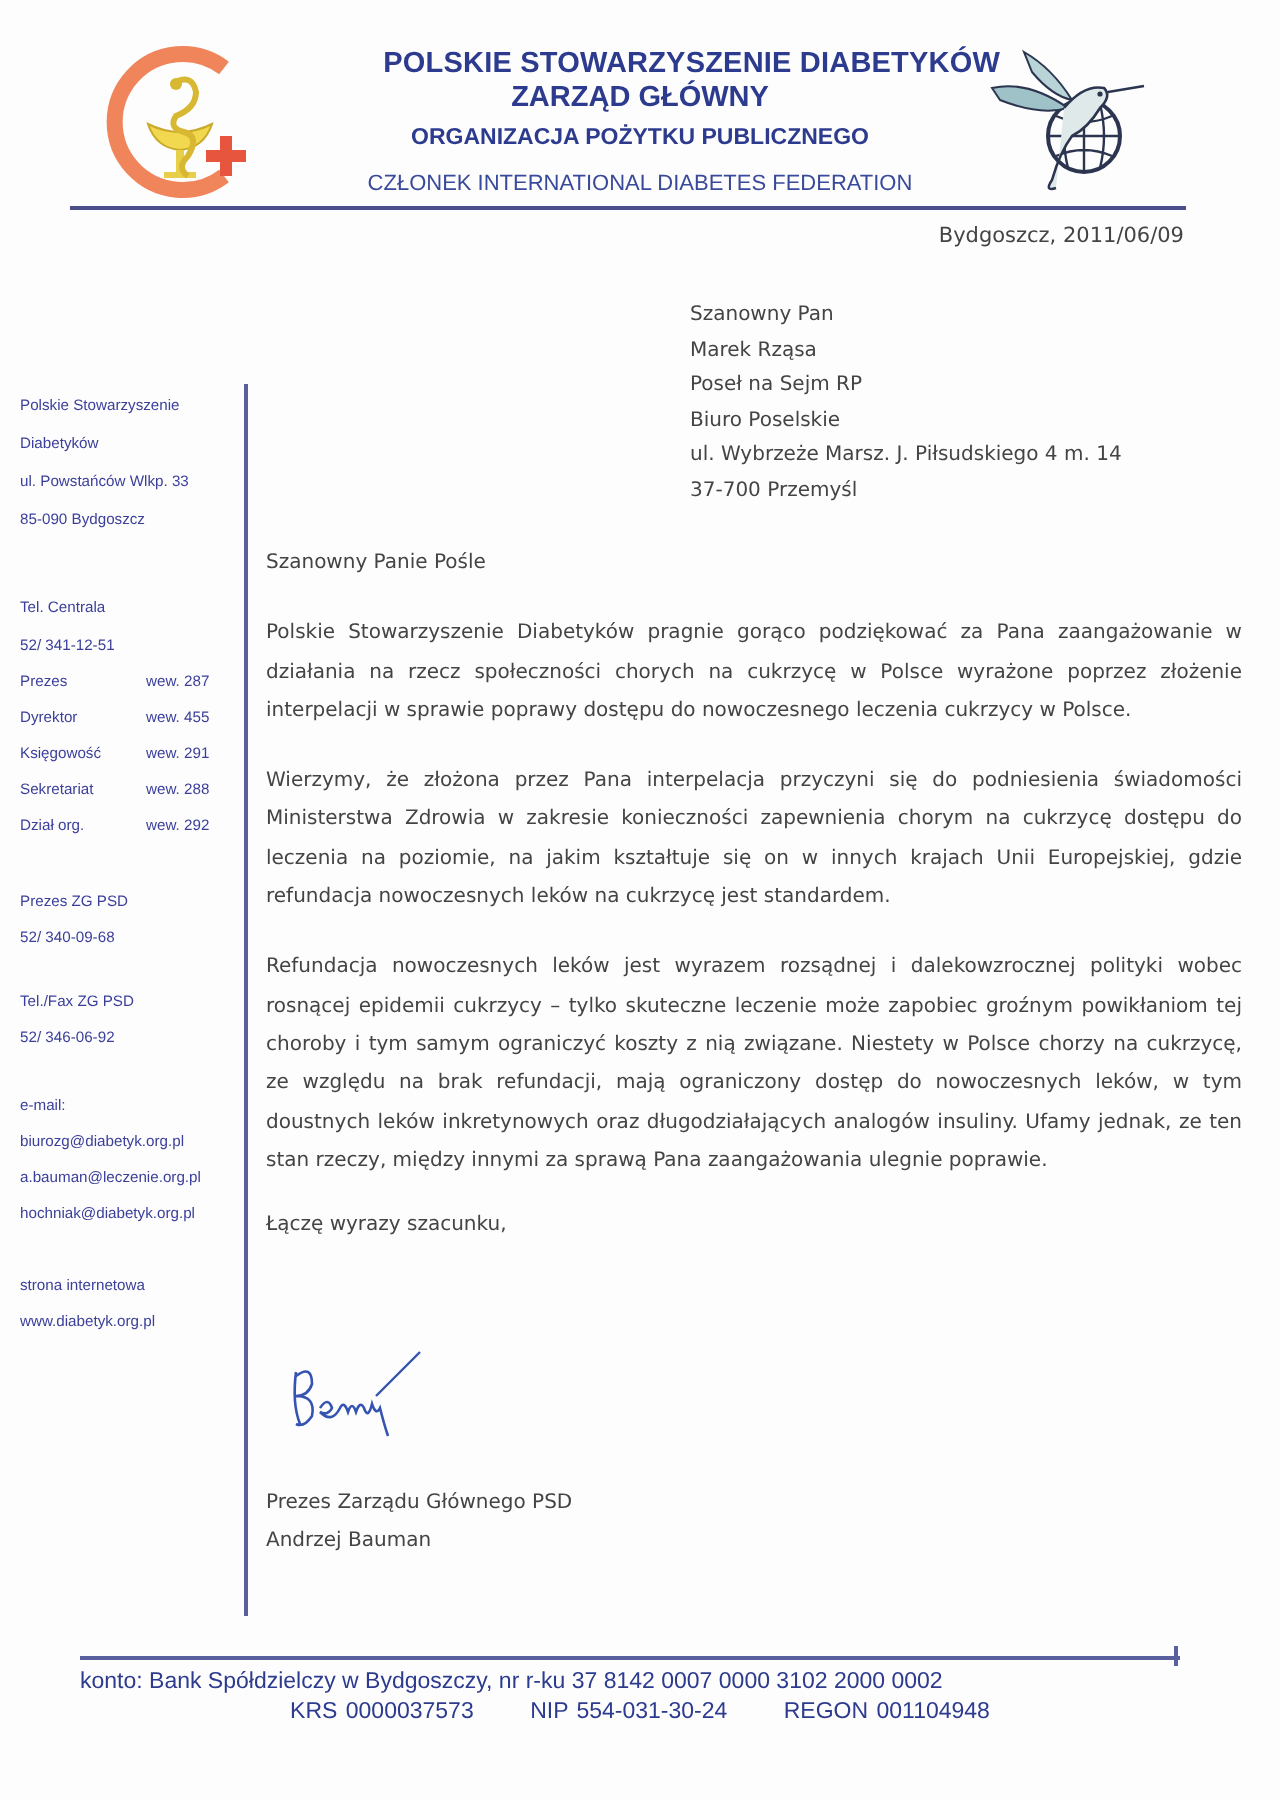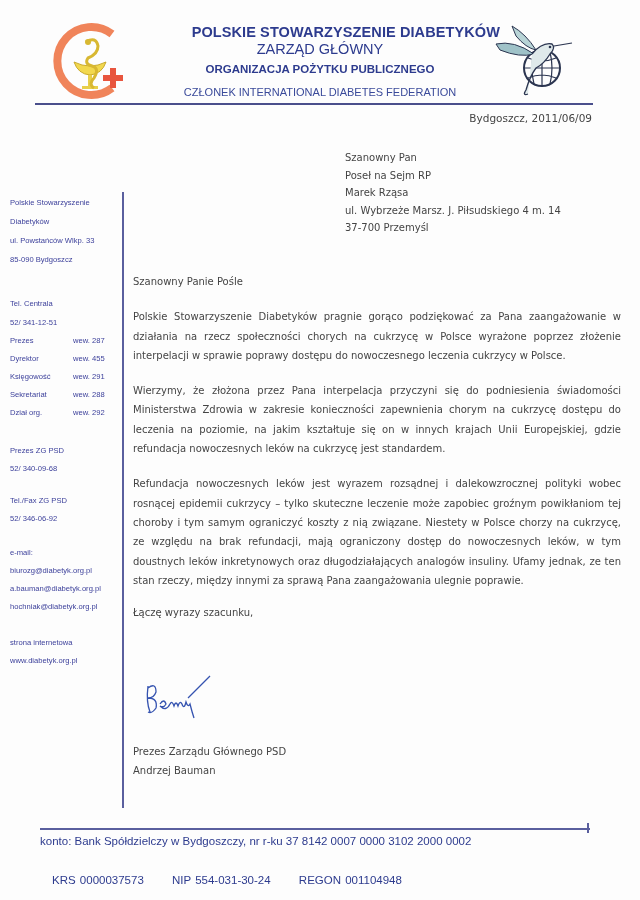--- a/index.html
+++ b/index.html
@@ -3,21 +3,21 @@
 <meta charset="utf-8">
 <style>
   html, body { margin: 0; padding: 0; background: #fdfdfd; }
   body { width: 640px; height: 900px; position: relative; overflow: hidden; font-family: "DejaVu Sans", sans-serif; color: #3a3a3a; }
   .abs { position: absolute; }
 
   
   .logo-left { left: 50px; top: 20px; width: 80px; height: 80px; }
   .logo-right { left: 490px; top: 20px; width: 85px; height: 80px; }
   .title1 { left: 140px; top: 24px; width: 360px; text-align: right; font-family: "Liberation Sans", sans-serif; font-weight: bold; font-size: 14.5px; color: #2d3b8e; letter-spacing: 0.1px; }
-  .title2 { left: 140px; top: 41px; width: 360px; text-align: center; font-family: "Liberation Sans", sans-serif; font-weight: normal; font-size: 14.5px; color: #2d3b8e; }
+  .title2 { left: 140px; top: 41px; width: 360px; text-align: center; font-family: "Liberation Sans", sans-serif; font-weight: bold; font-size: 14.5px; color: #2d3b8e; }
   .title3 { left: 140px; top: 63px; width: 360px; text-align: center; font-family: "Liberation Sans", sans-serif; font-weight: bold; font-size: 11.5px; color: #2d3b8e; }
   .title4 { left: 140px; top: 86px; width: 360px; text-align: center; font-family: "Liberation Sans", sans-serif; font-size: 11px; color: #3a4a9a; }
   .header-rule { left: 35px; top: 103px; width: 558px; height: 2px; background: #4a4f8c; }
 
   
   .date { right: 48px; top: 112px; font-size: 10.5px; color: #444; }
 
   
   .recipient { left: 345px; top: 149px; font-size: 10px; line-height: 17.6px; color: #444; }
   .recipient div { white-space: nowrap; }
@@ -34,21 +34,21 @@
   .para { margin: 16px 0 13px 0; text-align: justify; }
   .closing { margin: 11px 0 0 0; }
 
   .signature { left: 140px; top: 668px; width: 80px; height: 55px; }
   .signer { left: 133px; top: 742px; font-size: 10px; line-height: 19px; color: #444; }
 
   
   .footer-rule { left: 40px; top: 828px; width: 550px; height: 1.5px; background: #5a5f9e; }
   .footer-tick { left: 587px; top: 823px; width: 1.5px; height: 10px; background: #5a5f9e; }
   .footer1 { left: 40px; top: 835px; width: 560px; text-align: left; font-family: "Liberation Sans", sans-serif; font-size: 11.5px; color: #2d3b8e; }
-  .footer2 { left: 40px; top: 850px; width: 560px; text-align: left; font-family: "Liberation Sans", sans-serif; font-size: 11.5px; color: #2d3b8e; word-spacing: 1px; margin-top: 24px; }
+  .footer2 { left: 40px; top: 850px; width: 560px; text-align: center; font-family: "Liberation Sans", sans-serif; font-size: 11.5px; color: #2d3b8e; word-spacing: 1px; }
   .footer2 span { margin: 0 12px; }
 </style>
 </head>
 <body>
 
 <div class="abs logo-left">
   <svg width="80" height="80" viewBox="0 0 80 80">
     <path d="M62 14 A34 34 0 1 0 62 68" fill="none" stroke="#f0845a" stroke-width="8"></path>
     <path d="M24 42 Q40 50 56 42 Q52 54 40 55 Q28 54 24 42 Z" fill="#f2d84e" stroke="#c9a92a" stroke-width="1"></path>
     <rect x="38" y="55" width="4" height="12" fill="#e8cf4a"></rect>
@@ -76,22 +76,23 @@
     <path d="M64 26 L82 23" stroke="#2b3550" stroke-width="1.2"></path>
   </svg>
 </div>
 
 <div class="abs header-rule"></div>
 
 <div class="abs date">Bydgoszcz, 2011/06/09</div>
 
 <div class="abs recipient">
   <div>Szanowny Pan</div>
+  <div>Marek Rząsa</div>
   <div>Poseł na Sejm RP</div>
-  <div>Marek Rząsa</div>
+  <div>Biuro Poselskie</div>
   <div>ul. Wybrzeże Marsz. J. Piłsudskiego 4 m. 14</div>
   <div>37-700 Przemyśl</div>
 </div>
 
 <div class="abs sidebar">
   <div class="sb-line" style="top:0px">Polskie Stowarzyszenie</div>
   <div class="sb-line" style="top:19px">Diabetyków</div>
   <div class="sb-line" style="top:38px">ul. Powstańców Wlkp. 33</div>
   <div class="sb-line" style="top:57px">85-090 Bydgoszcz</div>
 
@@ -110,21 +111,21 @@
   <div class="sb-ext" style="top:210px">wew. 292</div>
 
   <div class="sb-line" style="top:248px">Prezes ZG PSD</div>
   <div class="sb-line" style="top:266px">52/ 340-09-68</div>
 
   <div class="sb-line" style="top:298px">Tel./Fax ZG PSD</div>
   <div class="sb-line" style="top:316px">52/ 346-06-92</div>
 
   <div class="sb-line" style="top:350px">e-mail:</div>
   <div class="sb-line" style="top:368px">biurozg@diabetyk.org.pl</div>
-  <div class="sb-line" style="top:386px">a.bauman@diabetyk.org.pl</div>
+  <div class="sb-line" style="top:386px">a.bauman@leczenie.org.pl</div>
   <div class="sb-line" style="top:404px">hochniak@diabetyk.org.pl</div>
 
   <div class="sb-line" style="top:440px">strona internetowa</div>
   <div class="sb-line" style="top:458px">www.diabetyk.org.pl</div>
 </div>
 
 <div class="abs vertical-rule"></div>
 
 <div class="abs letter-body">
   <p class="salutation">Szanowny Panie Pośle</p>

